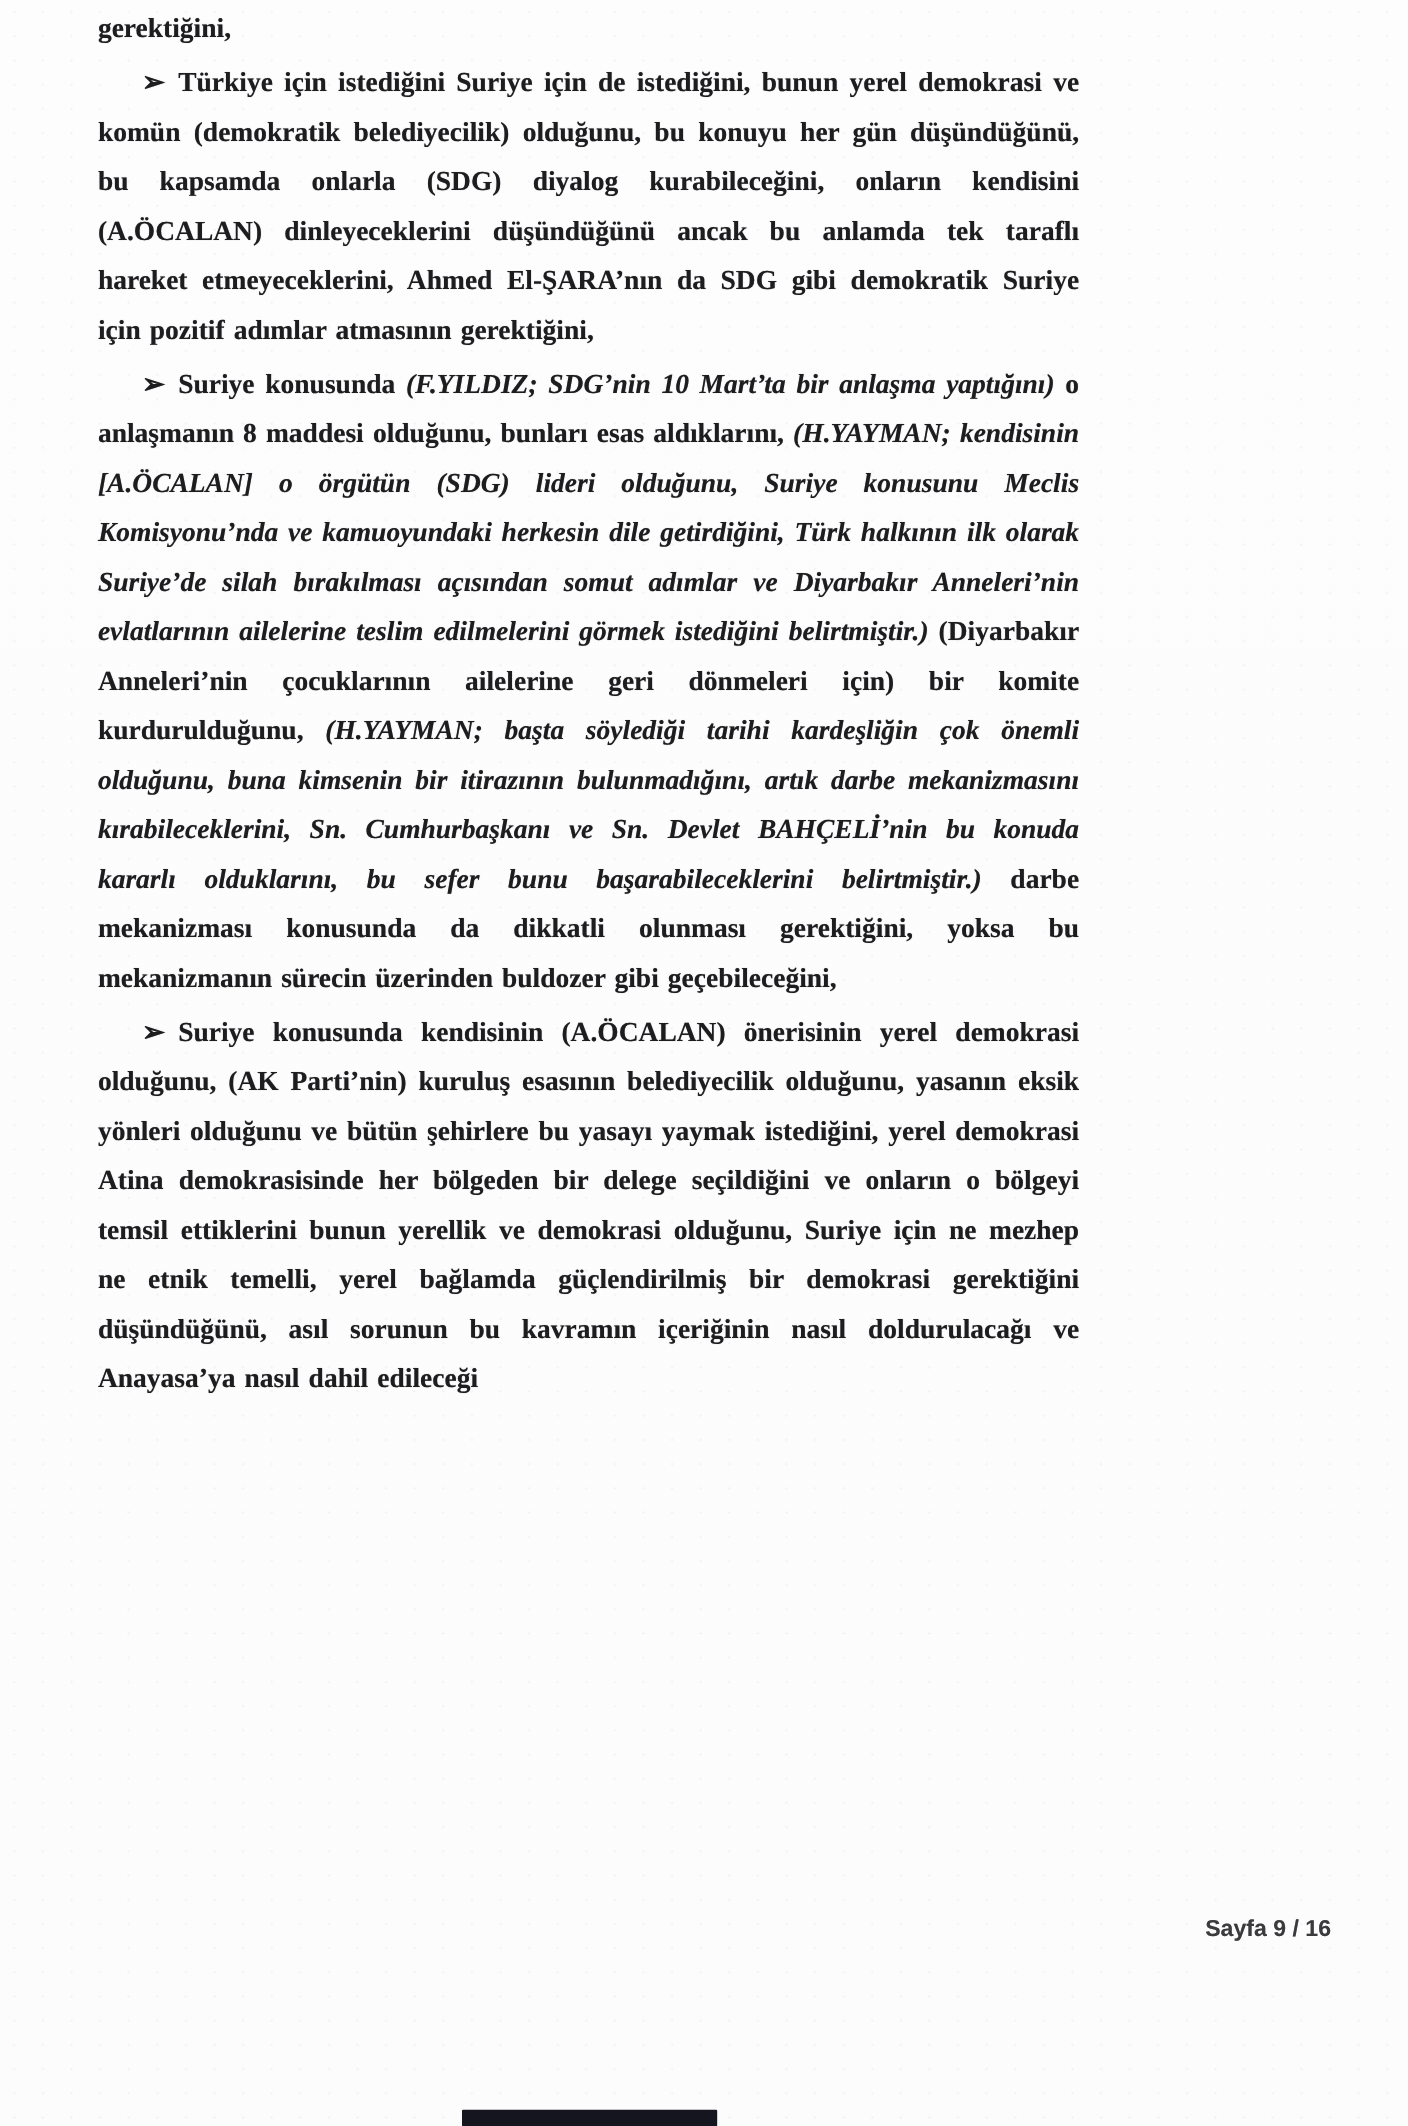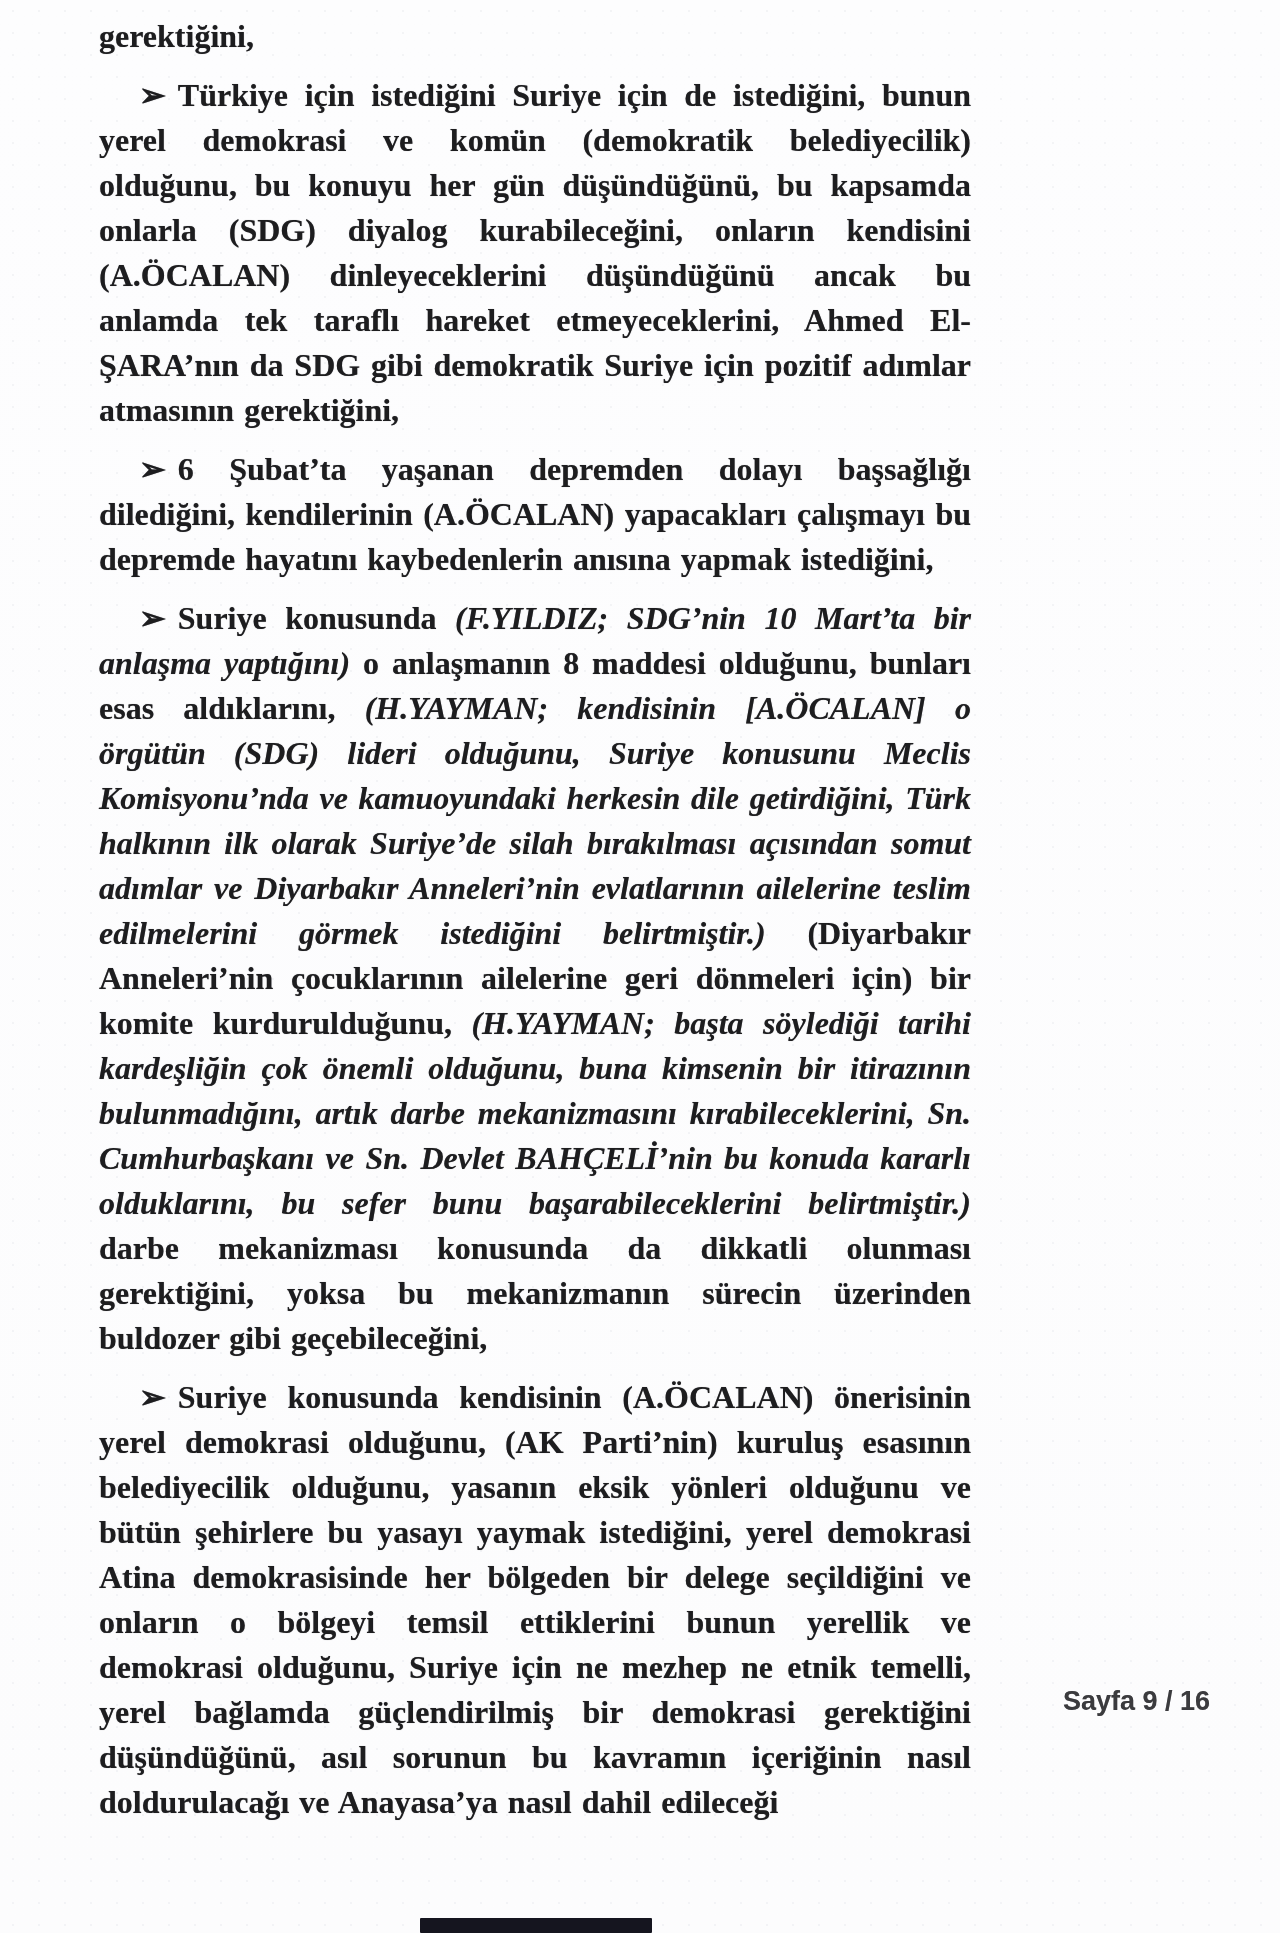--- a/index.html
+++ b/index.html
@@ -18,46 +18,46 @@
     overflow: hidden;
     font-family: "Liberation Serif", "DejaVu Serif", serif;
   }
   .doc-body {
     position: absolute;
     left: 85px;
     top: 0px;
     width: 900px;
   }
   .para {
-    margin: 14px;
-    font-size: 32px;
+    margin: 4px;
+    font-size: 25px;
     line-height: 45px;
     font-weight: 700;
     color: #1d1d1f;
     text-align: justify;
     text-align-last: left;
     text-shadow: 0 0 0.7px rgba(20,20,25,0.55);
     word-spacing: 2px;
   }
   .para.bullet {
     text-indent: 40px;
   }
   .bullet-glyph {
     font-weight: 700;
     margin-right: 12px;
     letter-spacing: 0;
   }
   .seg { font-style: normal; }
   .seg.italic { font-style: italic; }
   .footer-page-number {
     position: absolute;
-    top: 1686px;
+    top: 1742px;
     right: 70px;
     font-family: "Liberation Sans", "DejaVu Sans", sans-serif;
-    font-size: 27px;
+    font-size: 21px;
     font-weight: 600;
     color: #3b3b3e;
     text-shadow: 0 0 0.5px rgba(40,40,45,0.4);
   }
   .next-page-edge {
     position: absolute;
     left: 420px;
     top: 1918px;
     width: 232px;
     height: 15px;
@@ -65,19 +65,18 @@
     border-radius: 1px;
   }
 </style>
 </head>
 <body>
 
 <div class="page">
   <div class="doc-body">
       <p class="para"><span class="seg">gerektiğini,</span></p>
       <p class="para bullet"><span class="bullet-glyph">➢</span><span class="seg">Türkiye için istediğini Suriye için de istediğini, bunun yerel demokrasi ve komün (demokratik belediyecilik) olduğunu, bu konuyu her gün düşündüğünü, bu kapsamda onlarla (SDG) diyalog kurabileceğini, onların kendisini (A.ÖCALAN) dinleyeceklerini düşündüğünü ancak bu anlamda tek taraflı hareket etmeyeceklerini, Ahmed El-ŞARA’nın da SDG gibi demokratik Suriye için pozitif adımlar atmasının gerektiğini,</span></p>
-      <p class="para bullet"><span class="bullet-glyph">➢</span><span class="seg">6 Şubat’ta yaşanan depremden dolayı başsağlığı dilediğini, kendilerinin (A.ÖCALAN) yapacakları çalışmayı bu depremde hayatını kaybedenlerin anısına yapmak istediğini,</span></p>
       <p class="para bullet"><span class="bullet-glyph">➢</span><span class="seg">Suriye konusunda </span><span class="seg italic">(F.YILDIZ; SDG’nin 10 Mart’ta bir anlaşma yaptığını)</span><span class="seg"> o anlaşmanın 8 maddesi olduğunu, bunları esas aldıklarını, </span><span class="seg italic">(H.YAYMAN; kendisinin [A.ÖCALAN] o örgütün (SDG) lideri olduğunu, Suriye konusunu Meclis Komisyonu’nda ve kamuoyundaki herkesin dile getirdiğini, Türk halkının ilk olarak Suriye’de silah bırakılması açısından somut adımlar ve Diyarbakır Anneleri’nin evlatlarının ailelerine teslim edilmelerini görmek istediğini belirtmiştir.)</span><span class="seg"> (Diyarbakır Anneleri’nin çocuklarının ailelerine geri dönmeleri için) bir komite kurdurulduğunu, </span><span class="seg italic">(H.YAYMAN; başta söylediği tarihi kardeşliğin çok önemli olduğunu, buna kimsenin bir itirazının bulunmadığını, artık darbe mekanizmasını kırabileceklerini, Sn. Cumhurbaşkanı ve Sn. Devlet BAHÇELİ’nin bu konuda kararlı olduklarını, bu sefer bunu başarabileceklerini belirtmiştir.)</span><span class="seg"> darbe mekanizması konusunda da dikkatli olunması gerektiğini, yoksa bu mekanizmanın sürecin üzerinden buldozer gibi geçebileceğini,</span></p>
       <p class="para bullet"><span class="bullet-glyph">➢</span><span class="seg">Suriye konusunda kendisinin (A.ÖCALAN) önerisinin yerel demokrasi olduğunu, (AK Parti’nin) kuruluş esasının belediyecilik olduğunu, yasanın eksik yönleri olduğunu ve bütün şehirlere bu yasayı yaymak istediğini, yerel demokrasi Atina demokrasisinde her bölgeden bir delege seçildiğini ve onların o bölgeyi temsil ettiklerini bunun yerellik ve demokrasi olduğunu, Suriye için ne mezhep ne etnik temelli, yerel bağlamda güçlendirilmiş bir demokrasi gerektiğini düşündüğünü, asıl sorunun bu kavramın içeriğinin nasıl doldurulacağı ve Anayasa’ya nasıl dahil edileceği</span></p>
     </div>
   <div class="footer-page-number">Sayfa 9 / 16</div>
   <div class="next-page-edge"></div>
 </div>
 
 </body></html>

